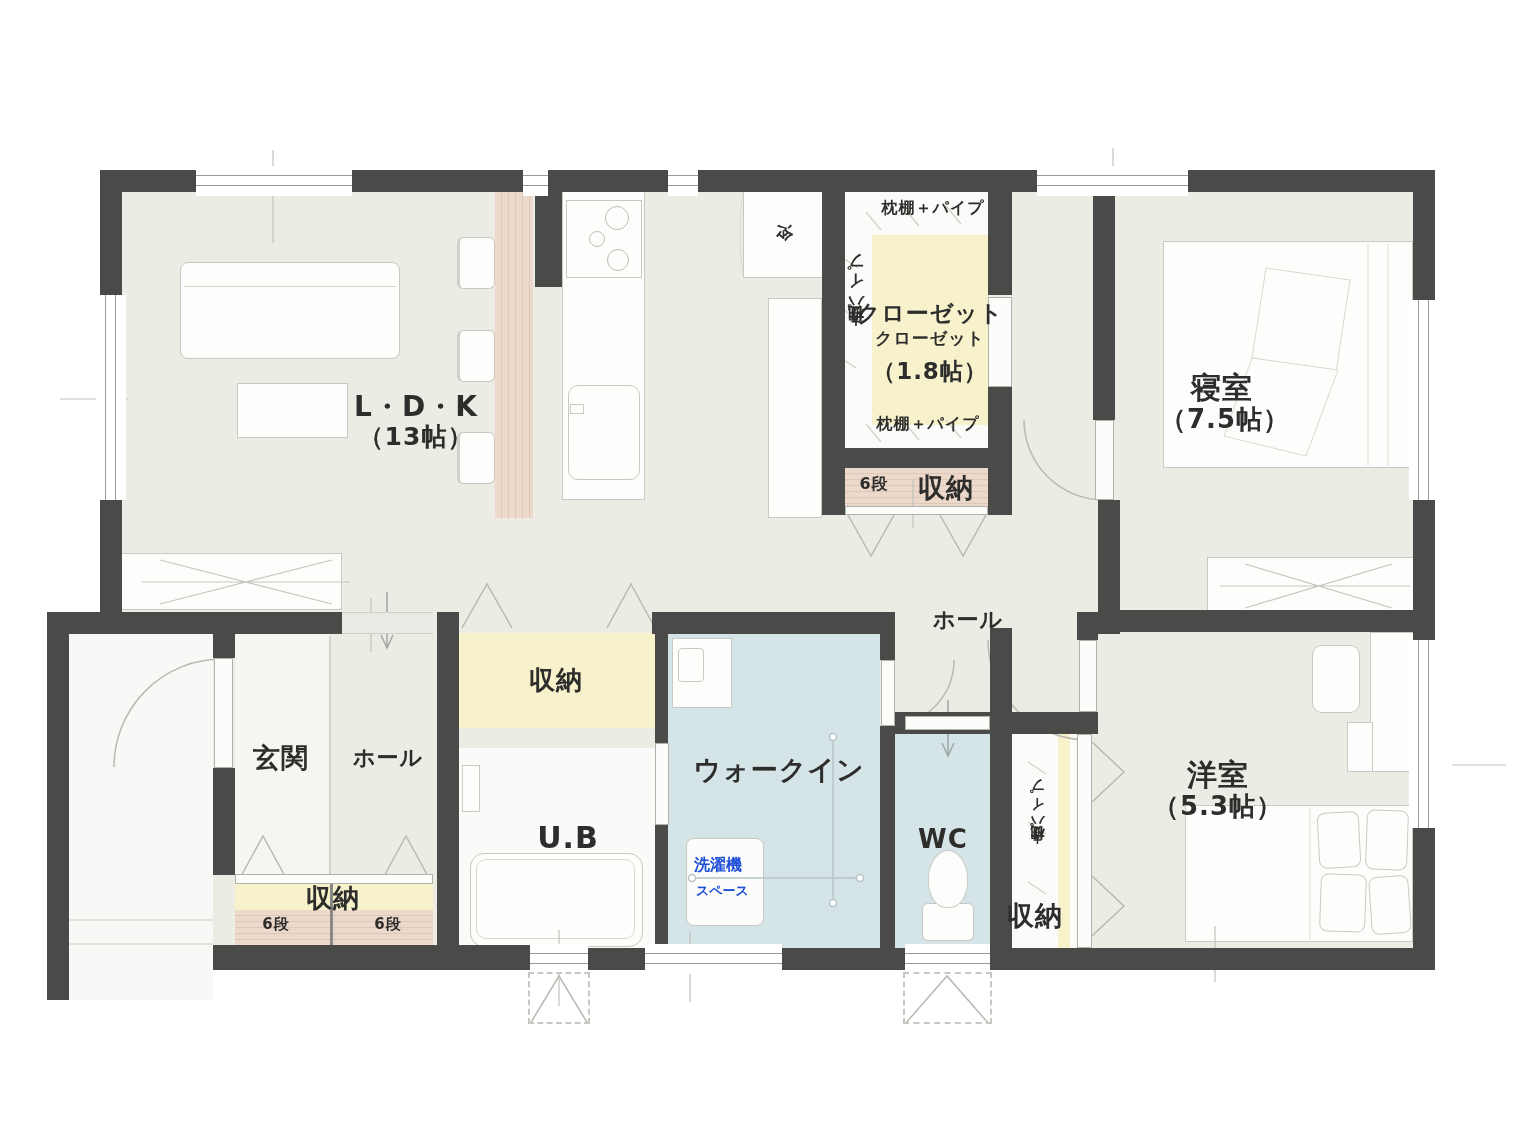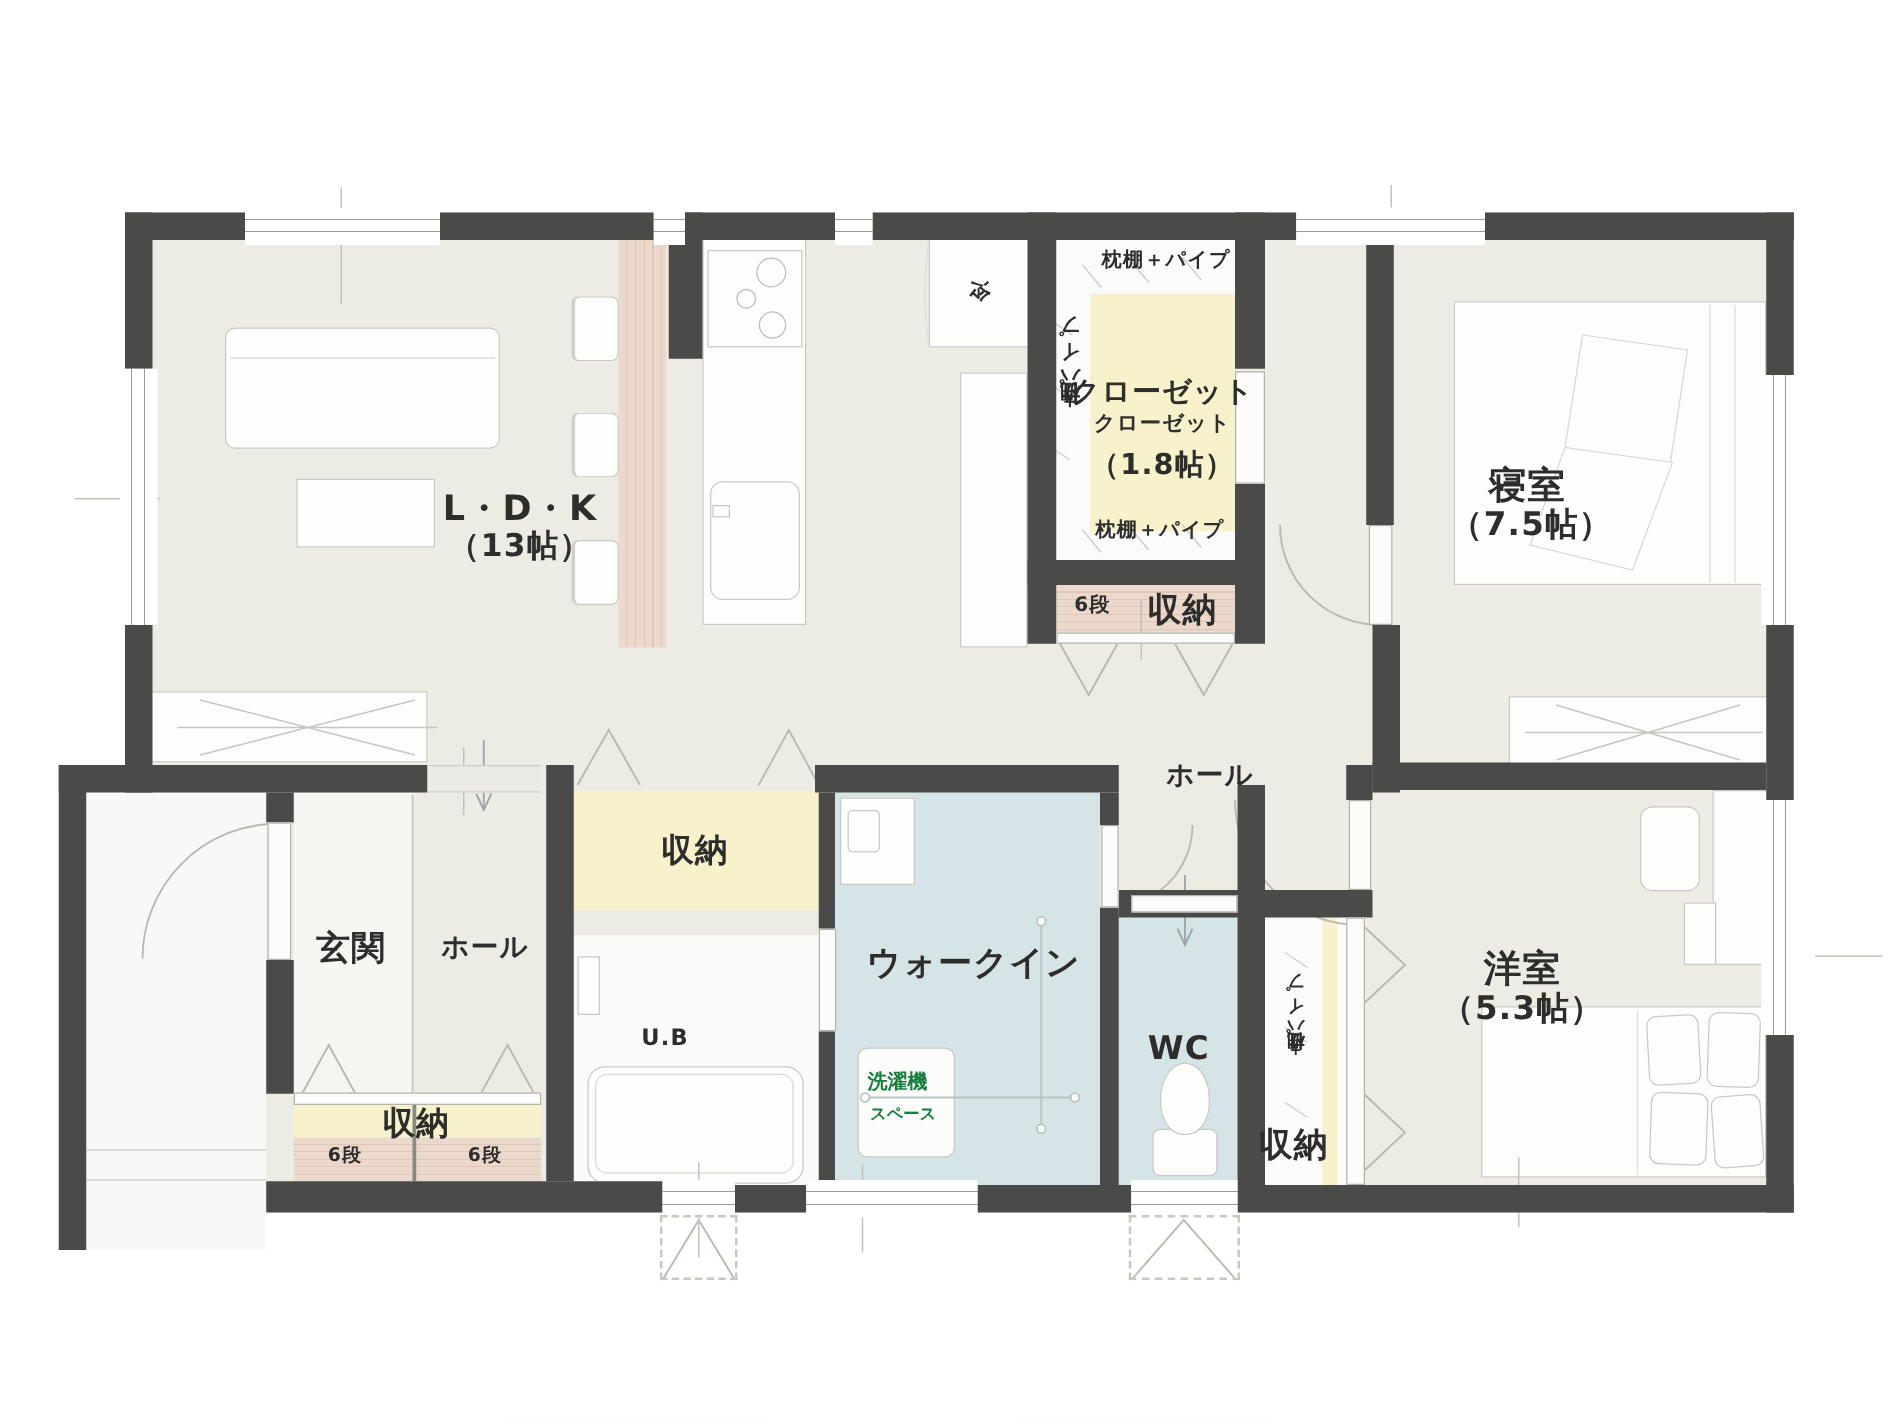--- a/index.html
+++ b/index.html
@@ -6,21 +6,21 @@
   #plan{position:relative;width:1516px;height:1138px;background:#ffffff;overflow:hidden;
         font-family:"DejaVu Sans","Liberation Sans",sans-serif;}
   .abs{position:absolute;}
   .wall{position:absolute;background:#4a4a49;}
   .floor{position:absolute;}
   .fw{position:absolute;background:#fdfdfc;border:1px solid #c9c9c3;box-sizing:border-box;}
   .door{position:absolute;background:#fcfcfa;border:1px solid #b2b2ac;box-sizing:border-box;}
   .winh{position:absolute;height:30px;background:linear-gradient(to bottom,#ffffff 0 9px,#9a9a96 9px 10px,#ffffff 10px 19px,#9a9a96 19px 20px,#ffffff 20px 30px);}
   .winv{position:absolute;width:30px;background:linear-gradient(to right,#ffffff 0 9px,#9a9a96 9px 10px,#ffffff 10px 19px,#9a9a96 19px 20px,#ffffff 20px 30px);}
   .lbl{position:absolute;white-space:nowrap;color:#2d2d2b;font-weight:600;transform:translateX(-50%);letter-spacing:1px;}
-  .lbl-l{position:absolute;white-space:nowrap;color:#15803d;font-weight:600;letter-spacing:0px;}
+  .lbl-l{position:absolute;white-space:nowrap;color:#1d4ed8;font-weight:600;letter-spacing:0px;}
   .vtext{position:absolute;writing-mode:vertical-rl;transform:rotate(180deg);color:#2d2d2b;font-weight:600;white-space:nowrap;}
   .woodv{position:absolute;background:repeating-linear-gradient(to right,#ecd9cb 0 6px,#dfc7b8 6px 7px);}
   .woodh{position:absolute;background:repeating-linear-gradient(to bottom,#ecd9cb 0 5px,#dfc7b8 5px 6px);}
   .yellow{position:absolute;background:#f7f2cc;}
   .vent{position:absolute;border:2px dashed #c8c8c2;box-sizing:border-box;}
   .circ{position:absolute;border:1px solid #bdbdb7;border-radius:50%;background:#fdfdfc;box-sizing:border-box;}
   svg.lines{position:absolute;left:0;top:0;pointer-events:none;}
 </style>
 </head>
 <body>
@@ -236,21 +236,21 @@
 
   <div class="lbl" style="left:281px;top:740px;font-size:27px;">玄関</div>
   <div class="lbl" style="left:388px;top:743px;font-size:22px;">ホール</div>
   <div class="lbl" style="left:968px;top:605px;font-size:22px;">ホール</div>
 
   <div class="lbl" style="left:333px;top:881px;font-size:26px;">収納</div>
   <div class="lbl" style="left:276px;top:915px;font-size:15px;">6段</div>
   <div class="lbl" style="left:388px;top:915px;font-size:15px;">6段</div>
 
   <div class="lbl" style="left:556px;top:663px;font-size:26px;">収納</div>
-  <div class="lbl" style="left:532px;top:820px;font-size:18px;">U.B</div>
+  <div class="lbl" style="left:568px;top:820px;font-size:30px;">U.B</div>
   <div class="lbl" style="left:779px;top:752px;font-size:27px;">ウォークイン</div>
 
   <div class="lbl-l" style="left:694px;top:855px;font-size:16px;">洗濯機</div>
   <div class="lbl-l" style="left:696px;top:882px;font-size:13px;">スペース</div>
 
   <div class="lbl" style="left:943px;top:824px;font-size:26px;">WC</div>
 
   <div class="lbl" style="left:1035px;top:898px;font-size:27px;">収納</div>
   <div class="vtext" style="left:1028px;top:790px;font-size:14px;">枕棚＋パイプ</div>
 

